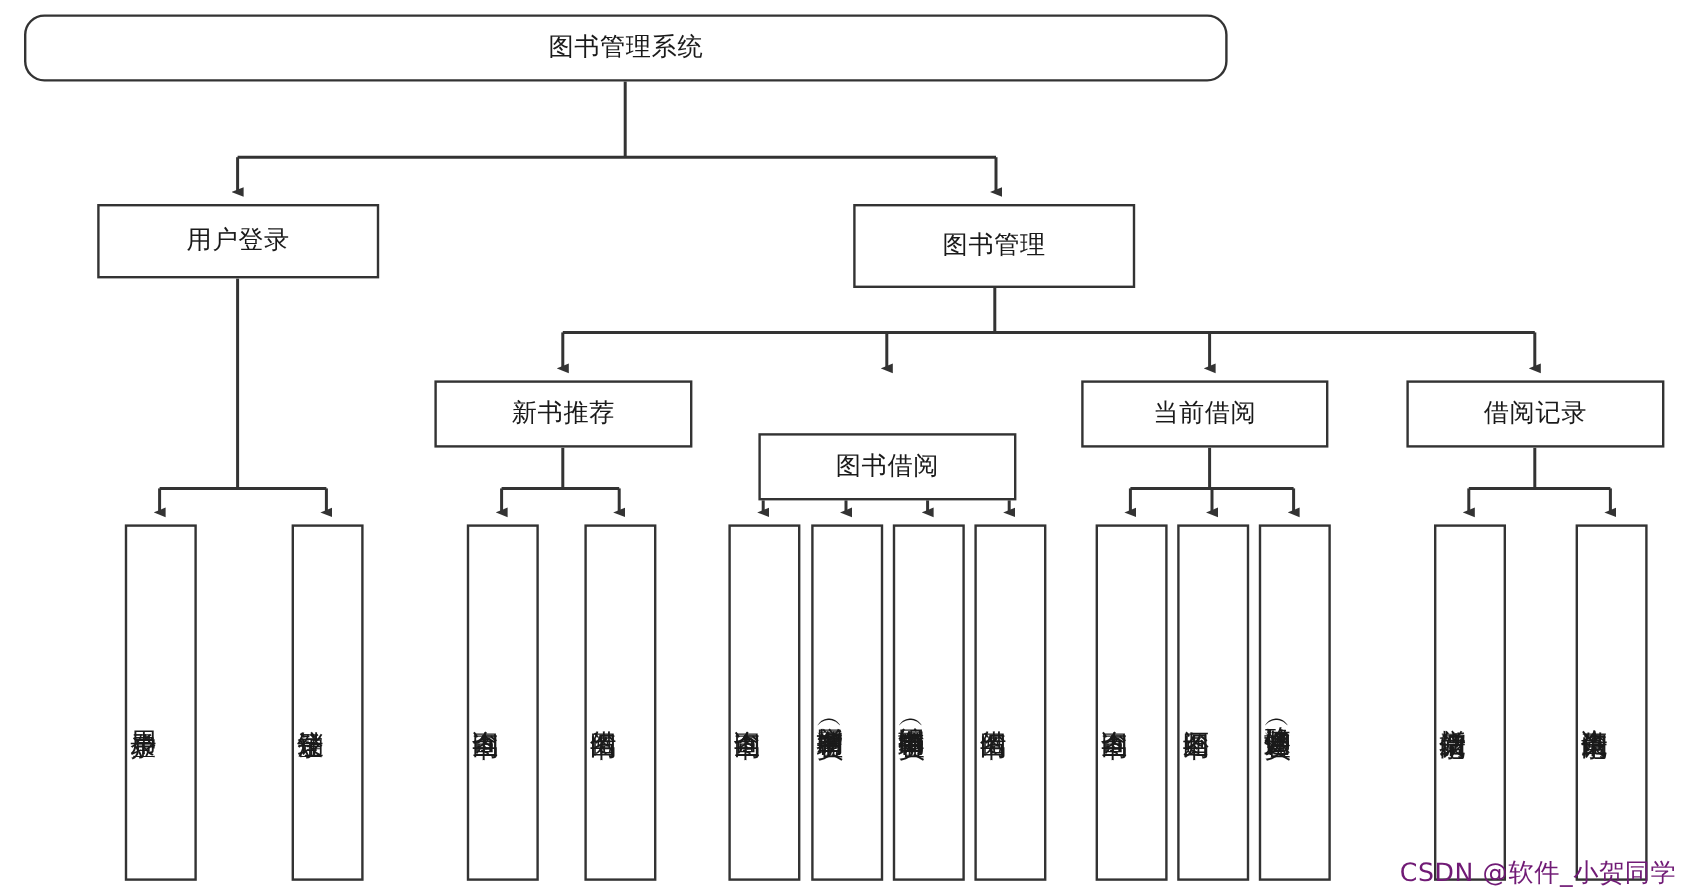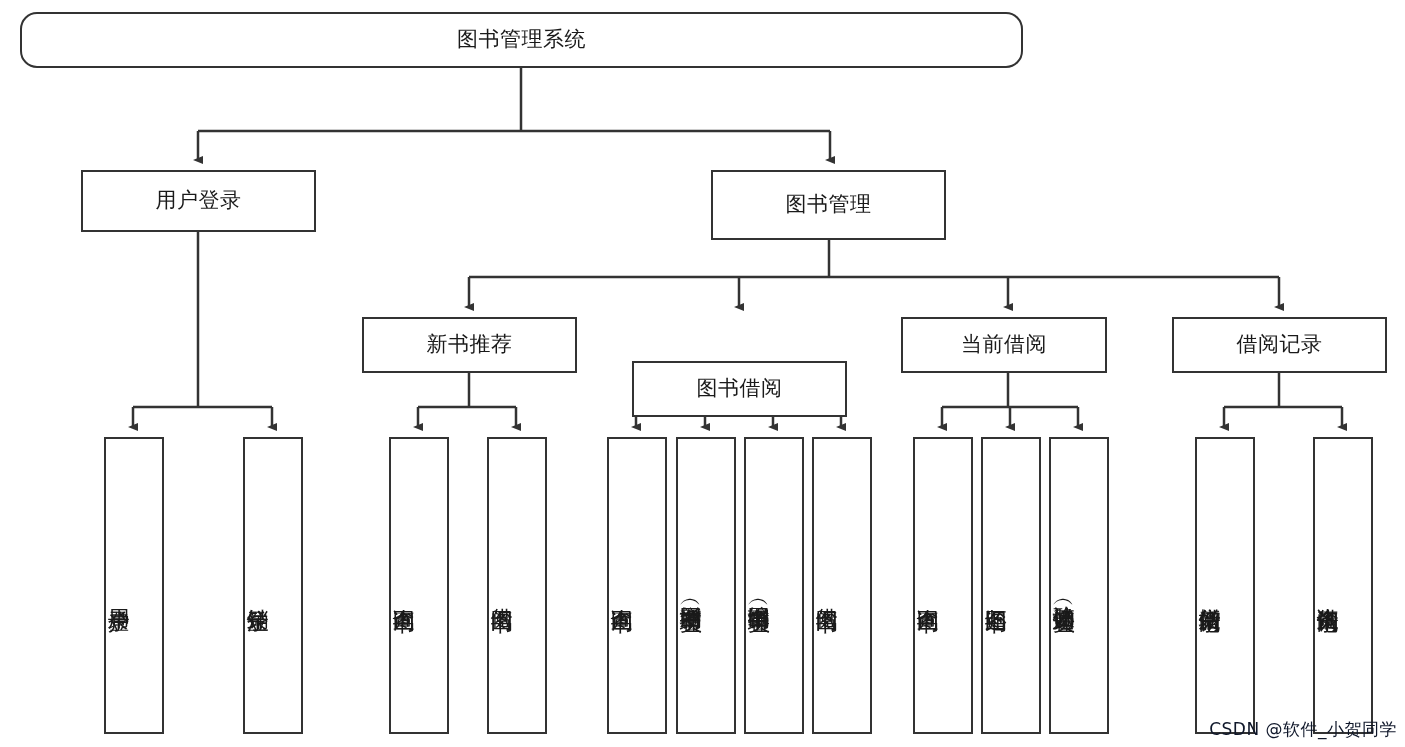--- a/index.html
+++ b/index.html
@@ -52,22 +52,22 @@
     font-size: 22px;
     line-height: 1.12;
     letter-spacing: 1px;
     white-space: normal;
     max-height: 268px;
   }
   .watermark {
     position: absolute;
     right: 8px;
     bottom: 6px;
-    font-size: 17px;
-    color: #0f172a;
+    font-size: 21px;
+    color: #701a75;
     letter-spacing: 0.5px;
     white-space: nowrap;
   }
 </style>
 </head>
 <body>
 
 <div id="canvas">
 
   <svg class="edges" viewBox="0 0 1405 747" xmlns="http://www.w3.org/2000/svg">

